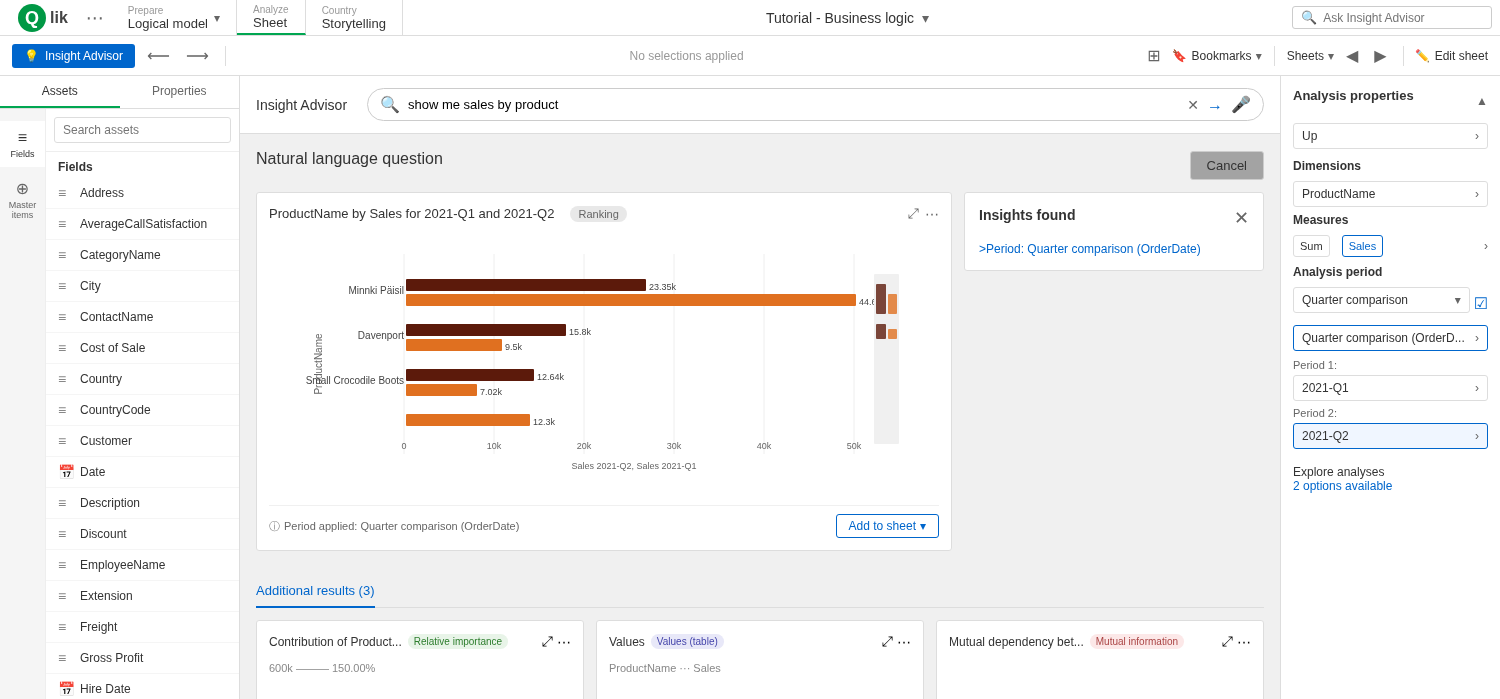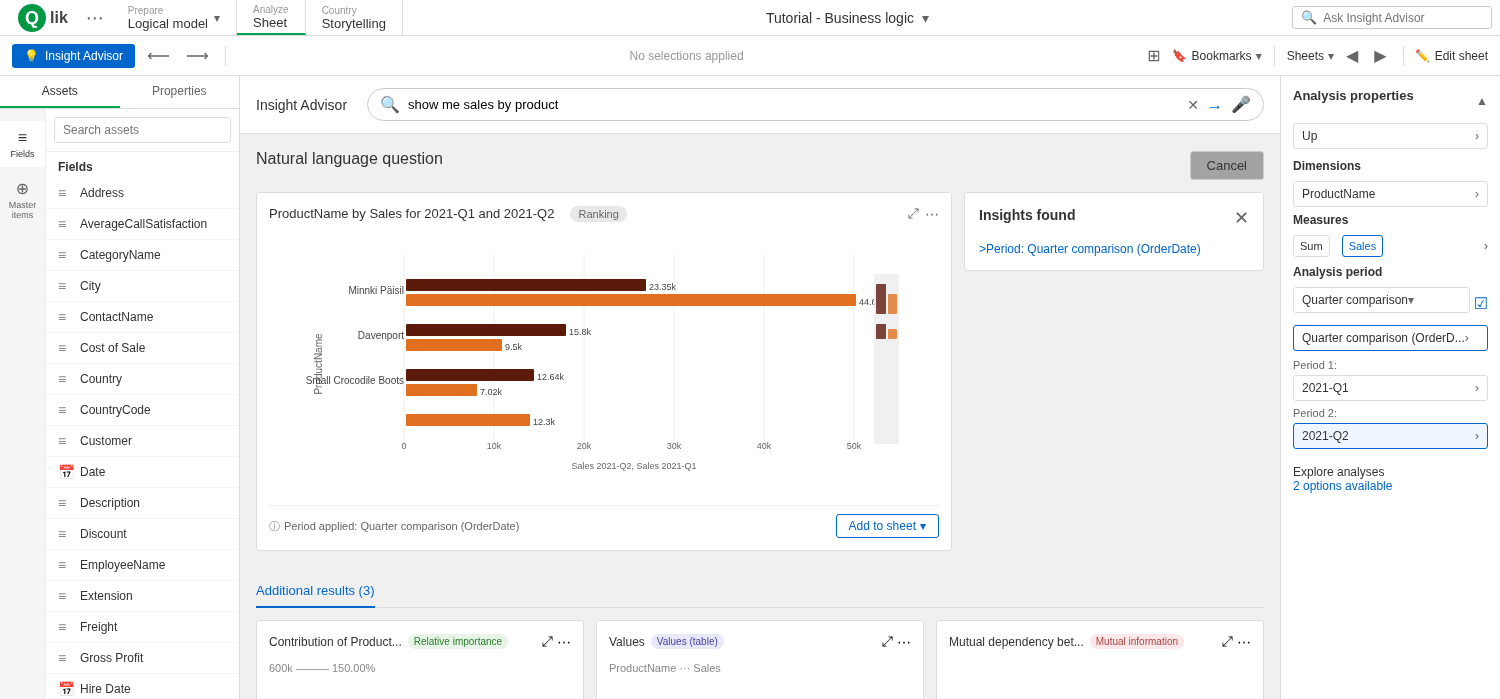--- a/index.html
+++ b/index.html
@@ -98,21 +98,21 @@
 
     
     .right-panel { width: 220px; background: #fff; border-left: 1px solid #ddd; padding: 12px; flex-shrink: 0; overflow-y: auto; }
     .analysis-props-title { font-size: 13px; font-weight: 600; color: #333; margin-bottom: 10px; }
     .dropdown-row { display: flex; align-items: center; justify-content: space-between; border: 1px solid #ddd; border-radius: 3px; padding: 5px 8px; margin-bottom: 10px; font-size: 12px; cursor: pointer; }
     .section-title { font-size: 12px; font-weight: 600; color: #333; margin-bottom: 8px; margin-top: 4px; }
     .dim-item { display: flex; align-items: center; justify-content: space-between; border: 1px solid #ddd; border-radius: 3px; padding: 5px 8px; margin-bottom: 6px; font-size: 12px; cursor: pointer; background: #fff; }
     .measure-row { display: flex; align-items: center; gap: 12px; margin-bottom: 8px; }
     .measure-tag { border: 1px solid #ddd; border-radius: 3px; padding: 4px 6px; font-size: 11px; color: #333; background: #fff; }
     .measure-tag.blue { border-color: #0066cc; color: #0066cc; }
-    .period-dropdown { display: flex; align-items: center; border: 1px solid #ddd; border-radius: 3px; padding: 5px 8px; margin-bottom: 6px; font-size: 12px; cursor: pointer; }
+    .period-dropdown { display: flex; align-items: center; justify-content: space-between; border: 1px solid #ddd; border-radius: 3px; padding: 5px 8px; margin-bottom: 6px; font-size: 12px; cursor: pointer; }
     .period-dropdown.with-check { border-color: #0066cc; }
     .period-label { font-size: 11px; color: #666; margin-bottom: 4px; }
     .period-value { display: flex; align-items: center; justify-content: space-between; border: 1px solid #ddd; border-radius: 3px; padding: 5px 8px; margin-bottom: 6px; font-size: 12px; cursor: pointer; }
     .period-value.active { border-color: #0066cc; background: #f0f6ff; }
     .explore-analyses { margin-top: 12px; font-size: 12px; }
     .explore-title { color: #333; font-weight: 500; }
     .explore-link { color: #0066cc; cursor: pointer; }
 
     
     ::-webkit-scrollbar { width: 6px; }

